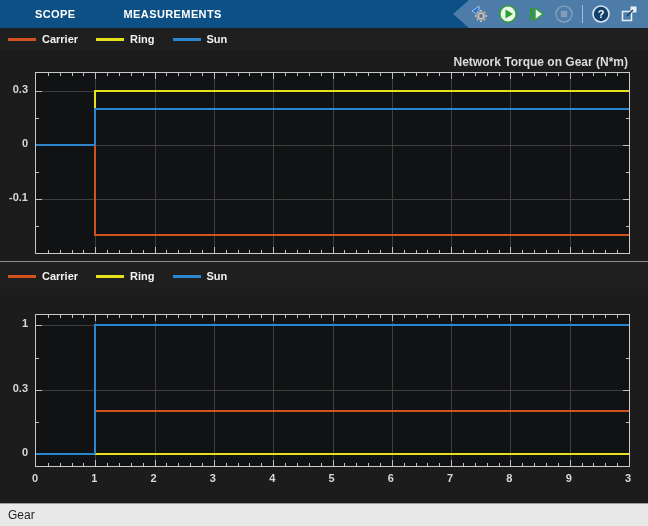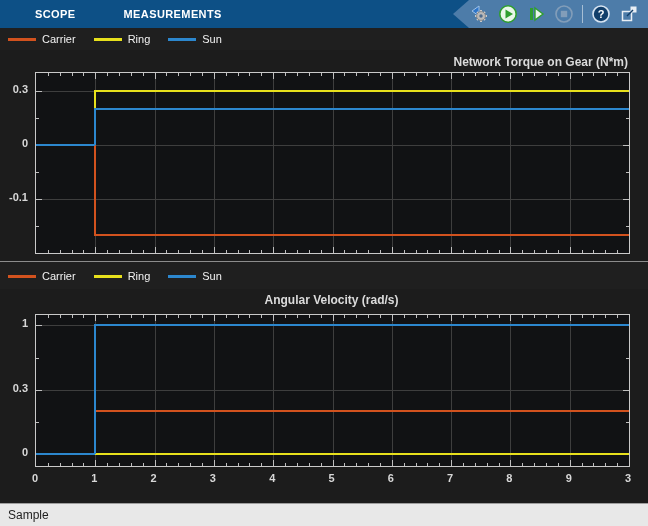--- a/index.html
+++ b/index.html
@@ -20,21 +20,21 @@
   .tb-btn { width:20px; height:20px; display:flex; align-items:center; justify-content:center; }
   .tb-divider { width:1px; height:18px; background:rgba(255,255,255,.5); }
 
   
   .legend-strip { position:absolute; left:0; width:640px; background:#1F1F1F;
                   display:flex; align-items:center; padding-left:8px; gap:18px; }
   .legend-1 { top:28px; height:22px; }
   .legend-2 { top:261px; height:28px; border-top:1px solid #8C8C8C; }
   .legend-item { display:flex; align-items:center; gap:6px; }
   .legend-swatch { width:28px; height:3px; }
-  .legend-label { color:#F2F2F2; font-size:11px; font-weight:normal; }
+  .legend-label { color:#F2F2F2; font-size:11px; font-weight:bold; }
 
   
   .panel { position:absolute; left:0; width:648px; background:#1C1C1C; }
   .panel-1 { top:50px; height:211px; }
   .panel-2 { top:289px; height:214px; }
   .plot-title { position:absolute; left:35px; width:593px; text-align:center;
                 color:#DBDBDB; font-size:12px; font-weight:bold; }
   .axes { position:absolute; left:35px; width:593px; background:#111214;
           border:1px solid #C9C9C9; overflow:hidden; }
   .axes-1 { top:22px; height:180px; }
@@ -273,21 +273,20 @@
       <span class="legend-swatch" style="background: rgb(231, 224, 28);"></span>
       <span class="legend-label">Ring</span>
     </span>
     <span class="legend-item">
       <span class="legend-swatch" style="background: rgb(44, 135, 206);"></span>
       <span class="legend-label">Sun</span>
     </span>
   </div>
 
   <div class="panel panel-2">
-    <div class="plot-title" style="top:4px;">Angular Velocity (rad/s)</div>
     <div class="axes axes-2">
         <div class="grid" style="left: 59.3px; top: 0px; width: 1px; height: 151px;"></div>
         <div class="grid" style="left: 118.6px; top: 0px; width: 1px; height: 151px;"></div>
         <div class="grid" style="left: 177.9px; top: 0px; width: 1px; height: 151px;"></div>
         <div class="grid" style="left: 237.2px; top: 0px; width: 1px; height: 151px;"></div>
         <div class="grid" style="left: 296.5px; top: 0px; width: 1px; height: 151px;"></div>
         <div class="grid" style="left: 355.8px; top: 0px; width: 1px; height: 151px;"></div>
         <div class="grid" style="left: 415.1px; top: 0px; width: 1px; height: 151px;"></div>
         <div class="grid" style="left: 474.4px; top: 0px; width: 1px; height: 151px;"></div>
         <div class="grid" style="left: 533.7px; top: 0px; width: 1px; height: 151px;"></div>
@@ -421,16 +420,16 @@
       <div class="xlab" style="left: 257.2px; top: 183px; width: 30px; height: 14px;">4</div>
       <div class="xlab" style="left: 316.5px; top: 183px; width: 30px; height: 14px;">5</div>
       <div class="xlab" style="left: 375.8px; top: 183px; width: 30px; height: 14px;">6</div>
       <div class="xlab" style="left: 435.1px; top: 183px; width: 30px; height: 14px;">7</div>
       <div class="xlab" style="left: 494.4px; top: 183px; width: 30px; height: 14px;">8</div>
       <div class="xlab" style="left: 553.7px; top: 183px; width: 30px; height: 14px;">9</div>
       <div class="xlab" style="left: 613px; top: 183px; width: 30px; height: 14px;">3</div>
     </div>
 
   <div class="statusbar">
-    <span>Sample</span>
+    <span>Gear</span>
   </div>
 
 </div>
 
 </body></html>

